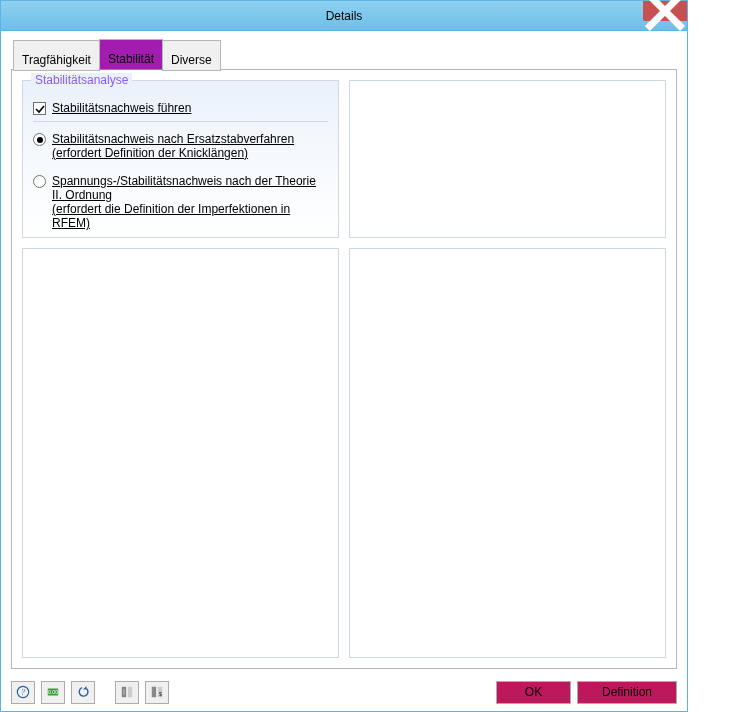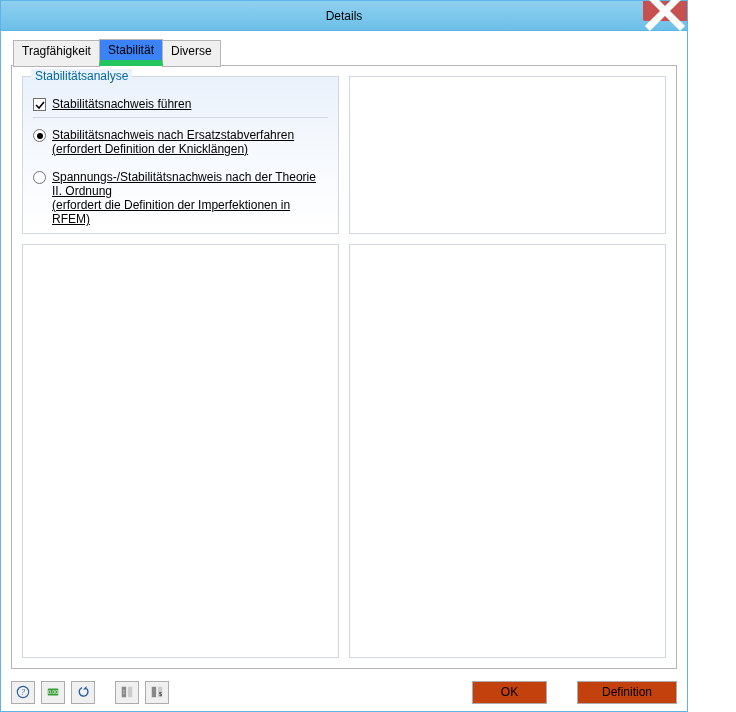--- a/index.html
+++ b/index.html
@@ -35,33 +35,33 @@
     flex: 1; background: #fff;
     padding: 8px 10px 10px 10px;
     display: flex; flex-direction: column;
   }
   .tabs {
     display: flex;
     margin-bottom: -1px;
     padding-left: 2px;
   }
   .tab {
-    padding: 3px 8px 3px 8px;
+    padding: 12px 8px 3px 8px;
     border: 1px solid #b5b5b5;
     background: #f0f0f0;
     margin-right: -1px;
     font-size: 12px;
     position: relative;
     top: 1px;
     color: #000;
     cursor: pointer;
   }
   .tab.active {
-    background: #3b82f6;
-    border-bottom: 6px solid #22c55e;
+    background: #a21caf;
+    border-bottom: 1px solid #22c55e;
     top: 0;
     z-index: 2;
   }
   .tabpanel {
     border: 1px solid #b5b5b5;
     flex: 1;
     padding: 10px;
     display: flex; flex-direction: column;
     gap: 10px;
   }
@@ -77,21 +77,21 @@
     border: 1px solid #cfd7e2;
     padding: 20px 10px 10px 10px;
     flex: 1;
     background: #fff;
   }
   .groupbox .legend {
     position: absolute;
     top: -8px; left: 8px;
     background: #fff;
     padding: 0 4px;
-    color: #0369a1;
+    color: #8b5cf6;
     font-size: 12px;
   }
   .groupbox-stability {
     background: linear-gradient(to bottom, #e9f1fb 0%, #f4f8fd 40%, #ffffff 100%);
   }
   .groupbox-stability .legend { background: #e9f1fb; }
   .empty { }
   .control-row {
     display: flex; align-items: flex-start;
     gap: 6px;
@@ -126,26 +126,25 @@
     border: 1px solid #acacac;
     background: #f0f0f0;
     display: flex; align-items: center; justify-content: center;
     cursor: pointer;
   }
   .icon-btn svg { width: 14px; height: 14px; }
   .spacer { flex: 1; }
   .btn {
     min-width: 75px; height: 23px;
     border: 1px solid #acacac;
-    background: #c2410c;
+    background: #be185d;
     display: flex; align-items: center; justify-content: center;
     padding: 0 24px;
     font-size: 12px;
     cursor: pointer;
-    margin-left: 24px;
   }
 </style>
 </head>
 <body>
 
 <div class="window">
 
   <div class="titlebar">
     <div class="title">Details</div>
     <div class="close-btn">

